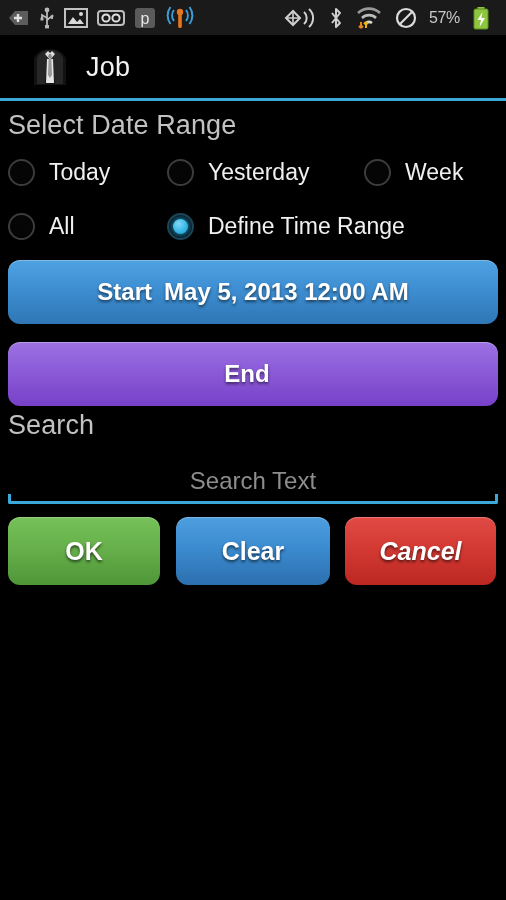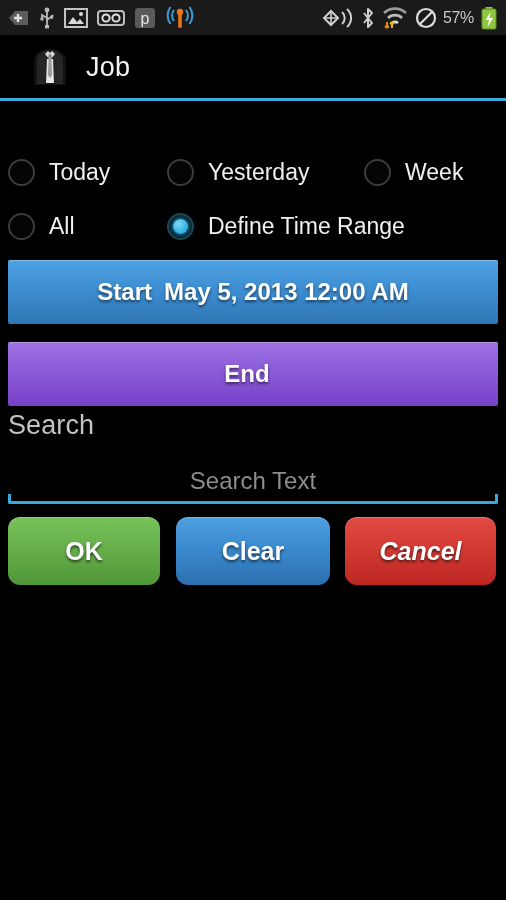--- a/index.html
+++ b/index.html
@@ -12,21 +12,21 @@
   #screen { position:relative; width:506px; height:900px; background:#000; }
 
   
   .statusbar{
     position:absolute; top:0; left:0; width:506px; height:36px;
     background:#1a1a1a;
     display:flex; align-items:center;
     border-bottom:1px solid #000;
   }
   .sb-left{ display:flex; align-items:center; gap:9px; padding-left:6px; }
-  .sb-right{ display:flex; align-items:center; gap:6px; margin-left:auto; padding-right:8px; }
+  .sb-right{ display:flex; align-items:center; gap:12px; margin-left:auto; padding-right:16px; }
   .sb-ico{ display:block; }
   .sb-pct{ color:#c9c9c9; font-size:16px; letter-spacing:-0.3px; }
   .sb-clock{ color:#e8e8e8; font-size:22px; letter-spacing:-0.2px; padding-left:3px; }
 
   
   .titlebar{
     position:absolute; top:36px; left:0; width:506px; height:62px;
     background:#000; display:flex; align-items:center; padding-left:28px;
   }
   .app-icon{ width:44px; height:44px; display:block; }
@@ -57,21 +57,21 @@
   .radio .dot{
     width:15px; height:15px; border-radius:50%;
     background:radial-gradient(circle at 38% 32%, #7fd8f7 0%, #33b5e5 60%, #1c9ad0 100%);
     box-shadow:0 0 5px rgba(51,181,229,0.85);
   }
   .radio-label{ color:#f0f0f0; font-size:23px; margin-left:14px; white-space:nowrap; }
 
   
   .date-btn{
     position:absolute; left:8px; width:490px; height:64px;
-    border-radius:2px; border:none;
+    border-radius:12px; border:none;
     display:flex; align-items:center; justify-content:center;
     color:#fff; font-size:24px; font-weight:bold;
     text-shadow:0 2px 3px rgba(0,0,0,0.55);
     cursor:pointer;
   }
   .date-btn .lead{ margin-right:12px; }
   .btn-start{
     background:linear-gradient(180deg,#4fa2e2 0%,#3d8ed2 45%,#2f76b4 100%);
     box-shadow:inset 0 1px 0 rgba(255,255,255,0.28), 0 1px 2px rgba(0,0,0,0.7);
   }
@@ -213,20 +213,21 @@
       <path d="M22 5 C28 5 33 8 35 13 L35 39 L27 39 L24 14 Z" fill="#262626"></path>
       <path d="M17 9 L22 15 L27 9 L24 6 L22 8 L20 6 Z" fill="#dcdcdc"></path>
       <path d="M19 14 L25 14 L26 38 L18 38 Z" fill="#e6e6e6"></path>
       <path d="M21 9 L23 9 L24 12 L22 14 L20 12 Z" fill="#8a8a8a"></path>
       <path d="M20.6 14 L23.4 14 L24 30 L22 33 L20 30 Z" fill="#9a9a9a"></path>
     </svg>
     <span class="app-title">Job</span>
   </div>
   <div class="title-rule"></div>
 
+  <div class="section-label" style="top:110px;">Select Date Range</div>
 
   <div class="radio-row" style="top:152px;">
     <div class="radio-item" style="left:8px;">
       <span class="radio"></span>
       <span class="radio-label">Today</span>
     </div>
     <div class="radio-item" style="left:167px;">
       <span class="radio"></span>
       <span class="radio-label">Yesterday</span>
     </div>

